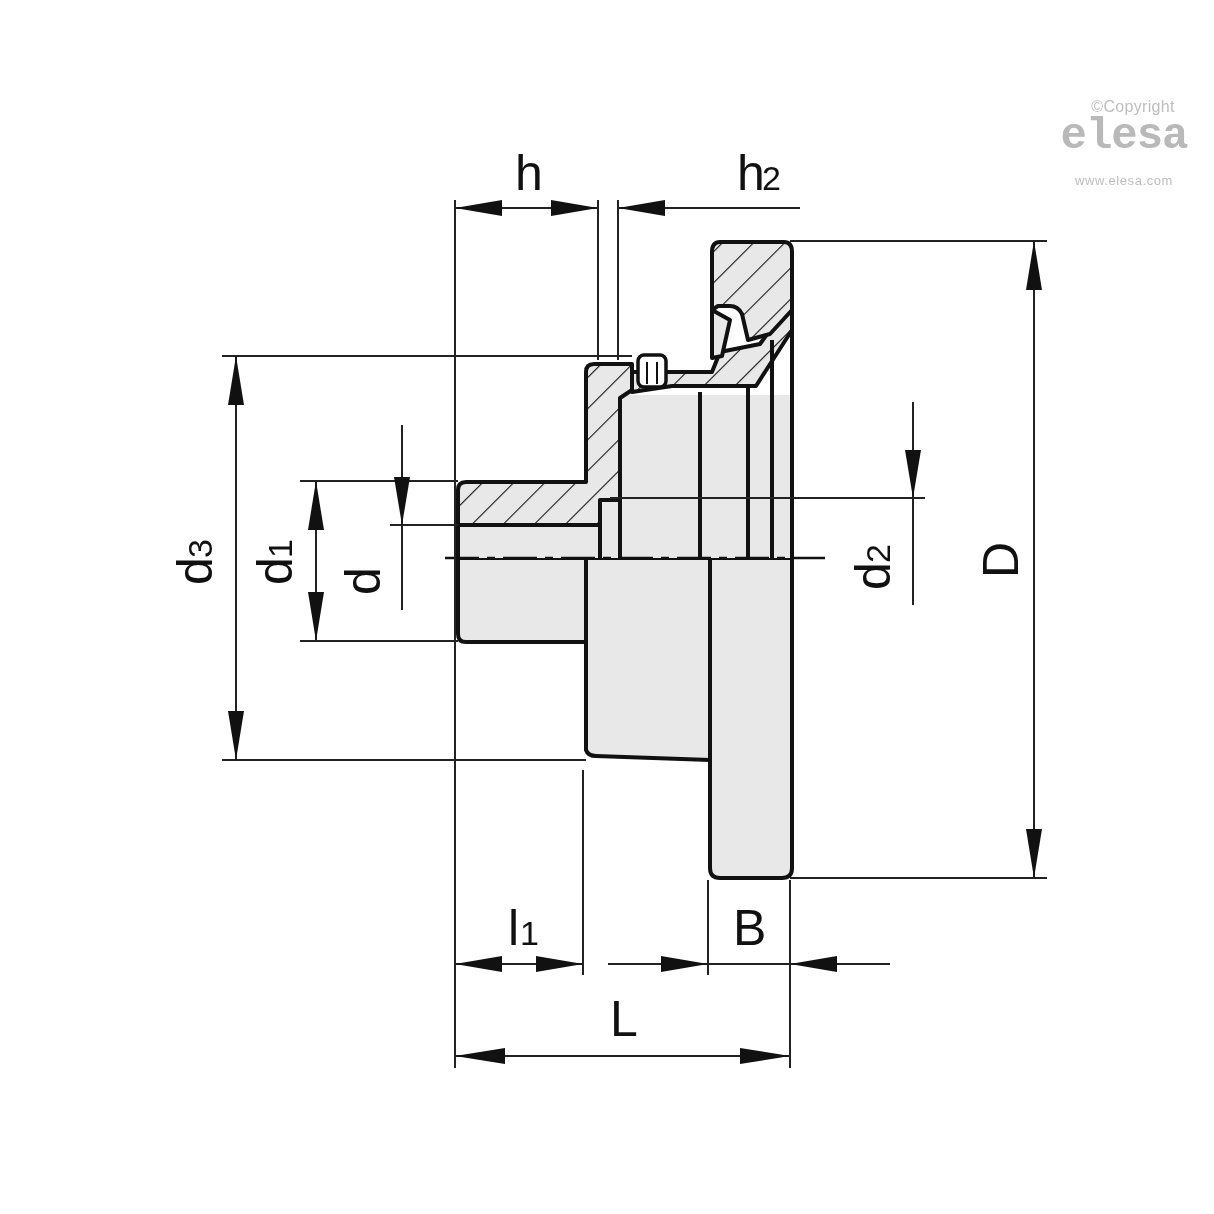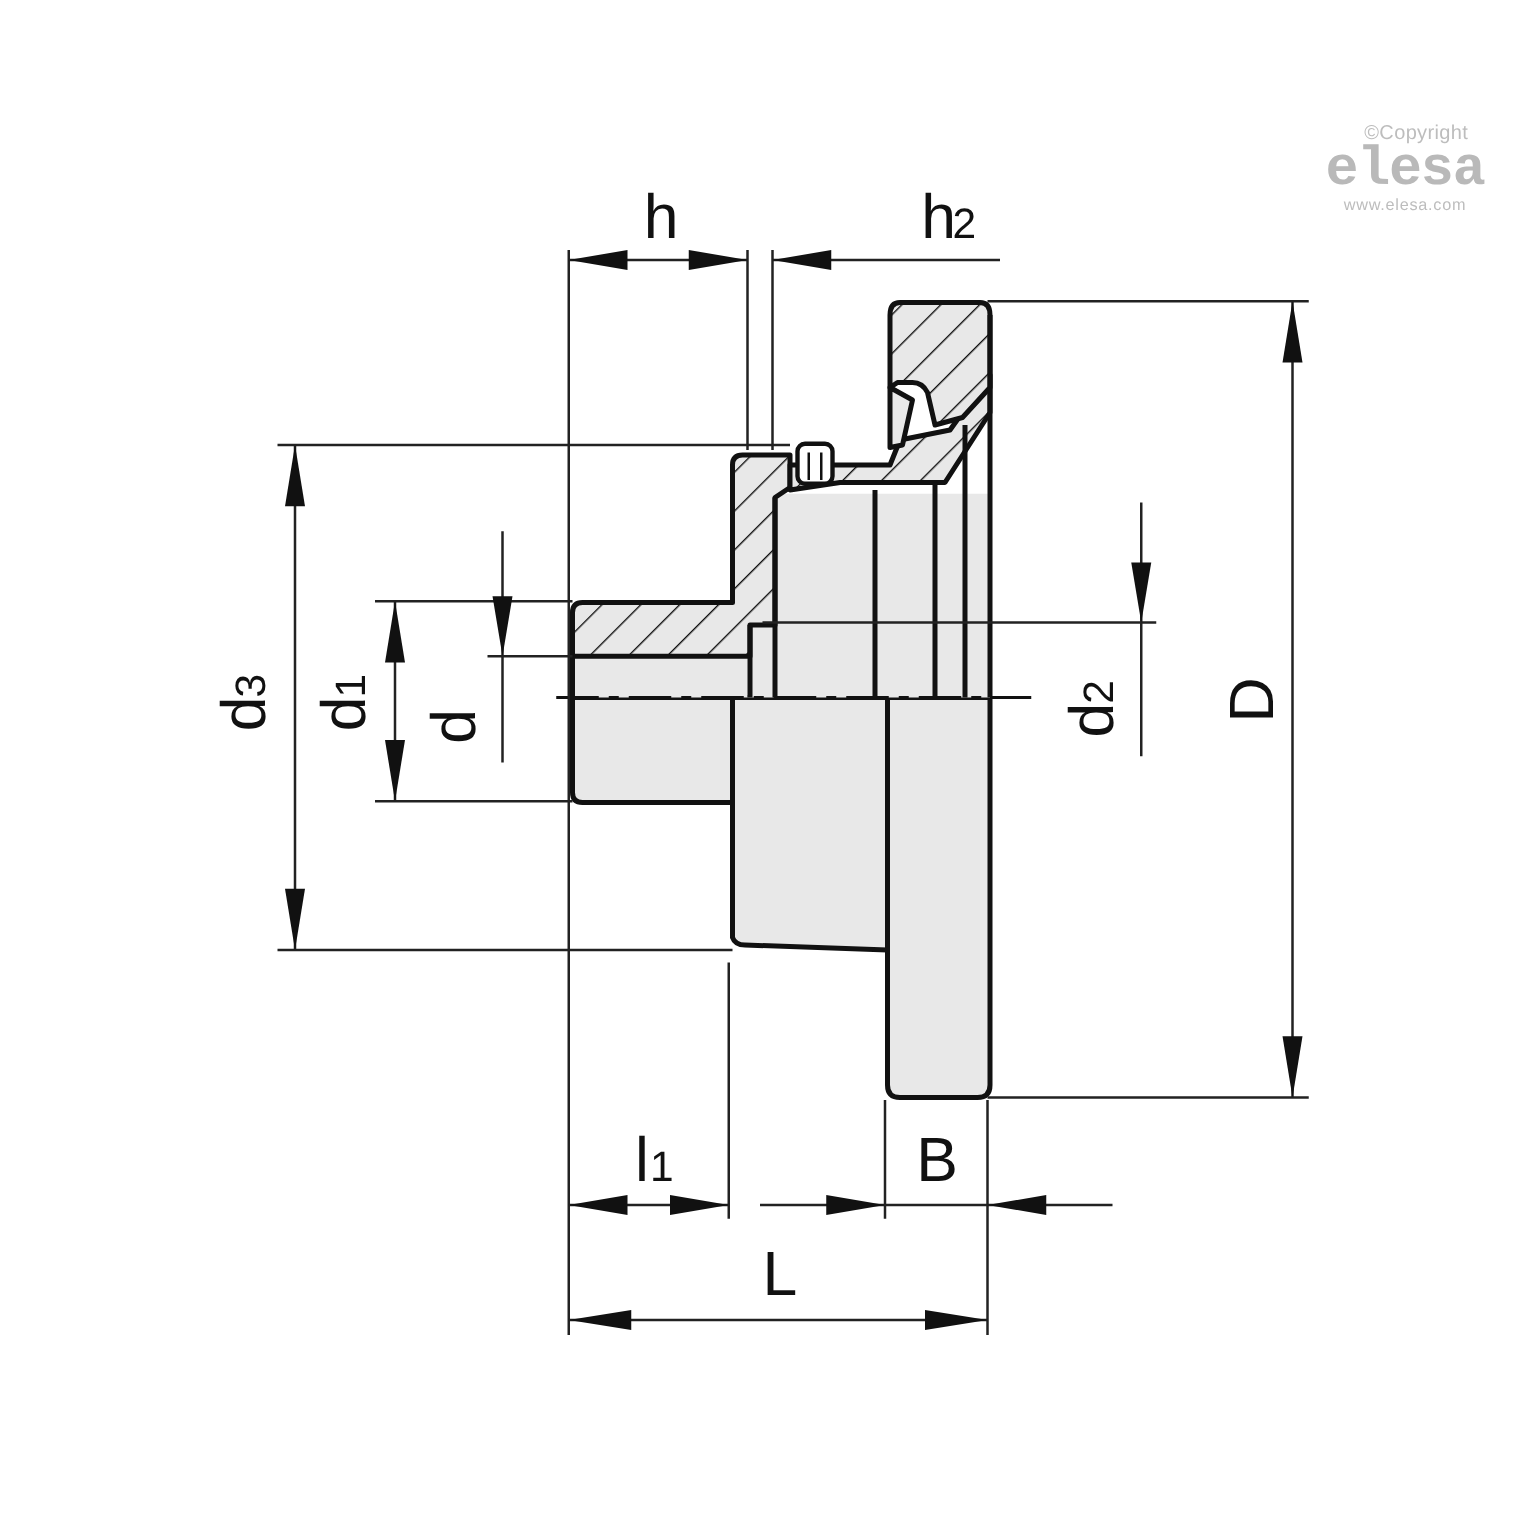--- a/index.html
+++ b/index.html
@@ -1,21 +1,21 @@
 <!DOCTYPE html>
 <html><head>
   <meta charset="utf-8">
   <style>
     html, body { margin: 0; padding: 0; background: #ffffff; }
     body { width: 1214px; height: 1214px; position: relative; overflow: hidden; font-family: "Liberation Sans", sans-serif; }
     #drawing { position: absolute; left: 0; top: 0; width: 1214px; height: 1214px; }
     .logo { position: absolute; right: 10px; top: 98px; width: 160px; text-align: center; color: #bdbdbd; }
     .logo .copy { font-size: 16px; text-align: center; padding-left: 18px; letter-spacing: 0.3px; }
     .logo .brand { font-family: Liberation Mono, monospace; font-weight: bold; font-size: 44px; line-height: 40px; letter-spacing: -1px; color: #b9b9b9; }
-    .logo .url { font-size: 13px; letter-spacing: 0.6px; }
+    .logo .url { font-size: 13px; letter-spacing: 0.6px; margin-top: 17px; }
     .lbl { font-family: "Liberation Sans", sans-serif; fill: #111; }
   </style>
 </head>
 <body>
 
 <div class="logo">
   <div class="copy">©Copyright</div>
   <div class="brand">elesa</div>
   <div class="url">www.elesa.com</div>
 </div>

